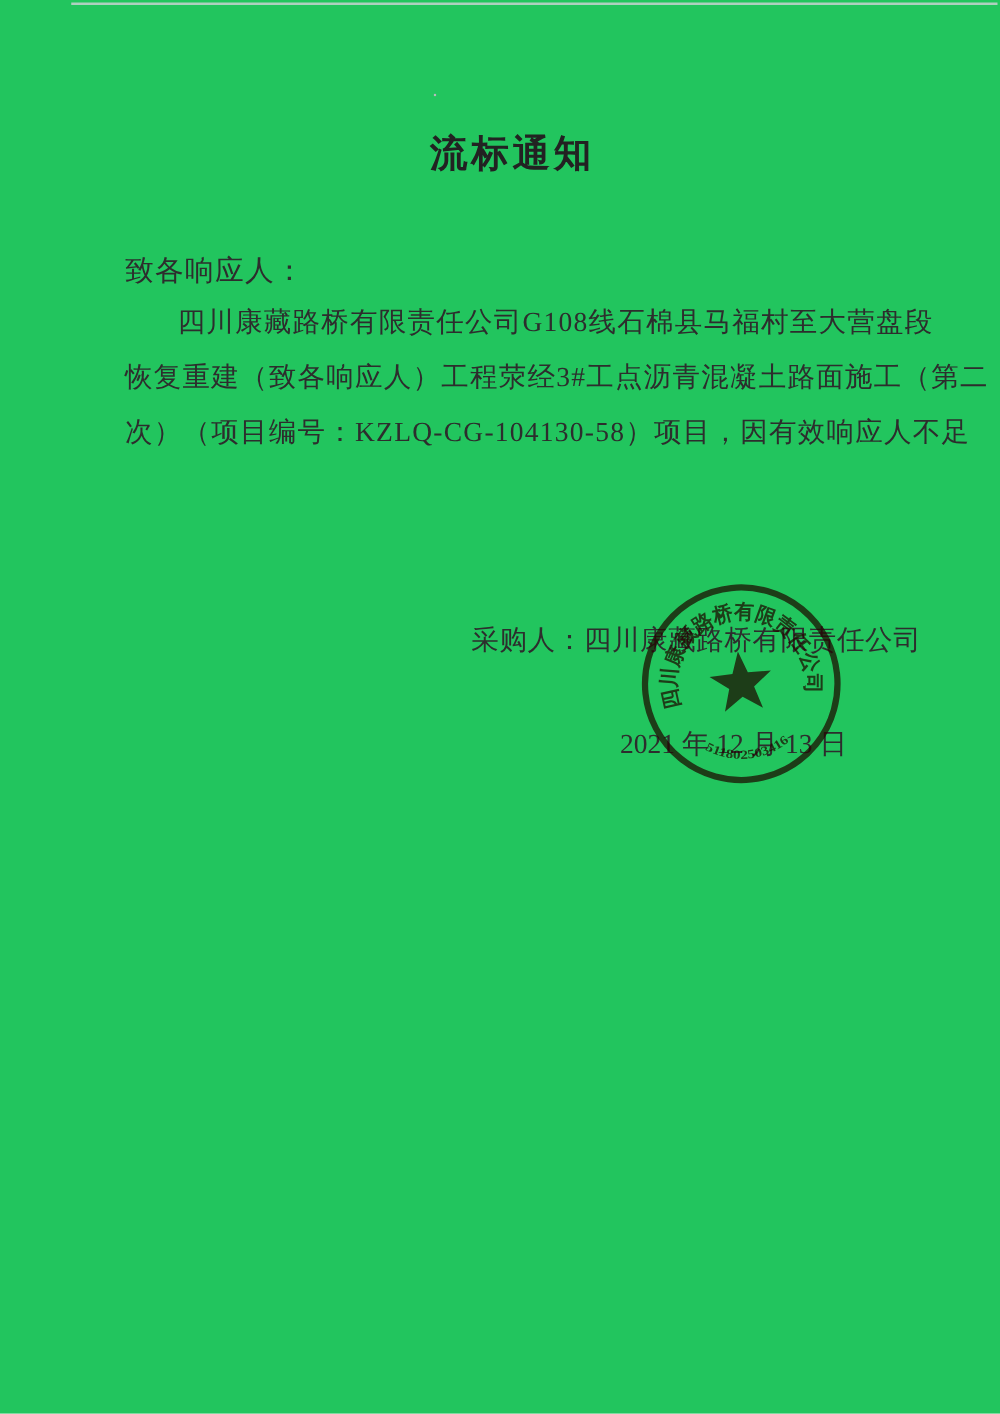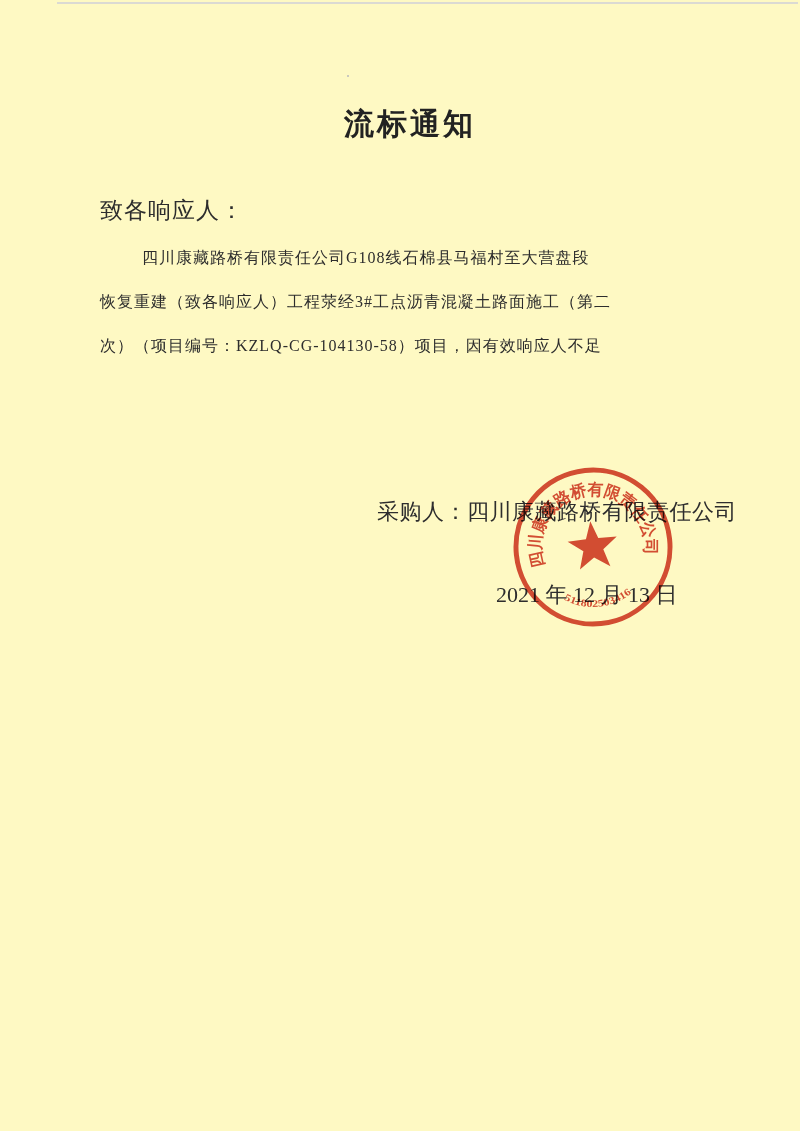--- a/index.html
+++ b/index.html
@@ -6,21 +6,21 @@
     margin: 0;
     padding: 0;
     background: #fbfbfd;
     font-family: "Liberation Serif", "DejaVu Serif", serif;
   }
   .page {
     position: relative;
     width: 800px;
     height: 1131px;
     margin: 0 auto;
-    background: #fef9c3;
+    background: #22c55e;
     overflow: hidden;
   }
   
   .scan-edge-top {
     position: absolute;
     top: 2px; left: 57px;
     width: 741px; height: 2px;
     background: #d2d2d7;
     opacity: .8;
   }
@@ -39,31 +39,31 @@
     text-align: center;
     transform: translateX(10px);
     font-size: 30px;
     line-height: 36px;
     font-weight: bold;
     letter-spacing: 3px;
     color: #222;
   }
   .salutation {
     position: absolute;
-    top: 198px; left: 100px;
+    top: 204px; left: 100px;
     font-size: 23px;
     line-height: 26px;
     color: #2d2d2d;
     letter-spacing: 1px;
   }
   .body-block {
     position: absolute;
     top: 236px; left: 100px;
     width: 672px;
-    font-size: 16px;
+    font-size: 22px;
     line-height: 44px;
     color: #2d2d2d;
     letter-spacing: 1px;
   }
   .body-line { white-space: nowrap; }
   .body-line.indent { text-indent: 42px; }
   .purchaser-line {
     position: absolute;
     top: 499px; left: 377px;
     font-size: 22px;

